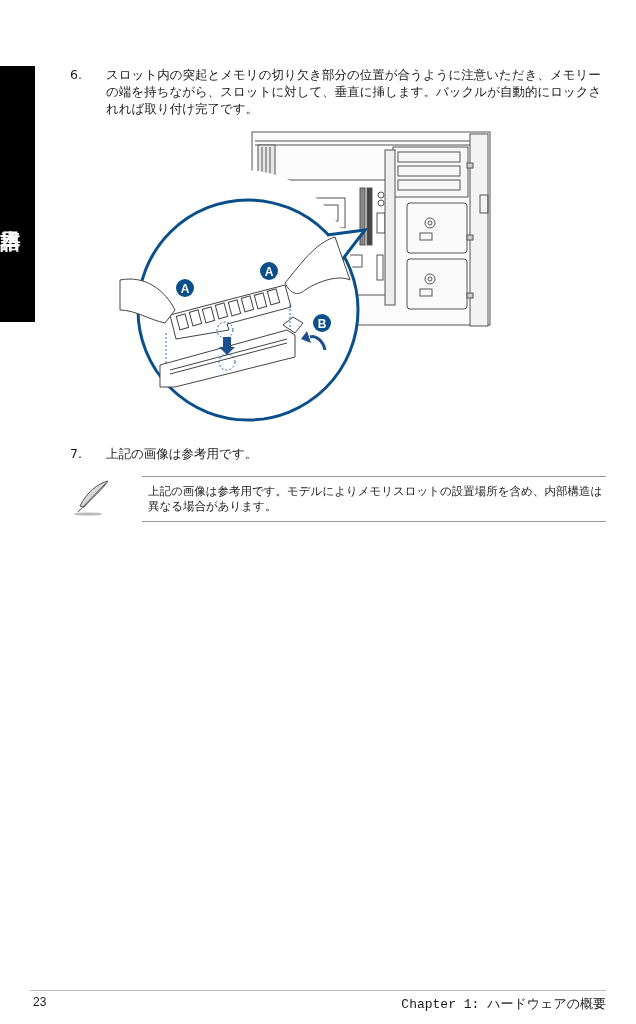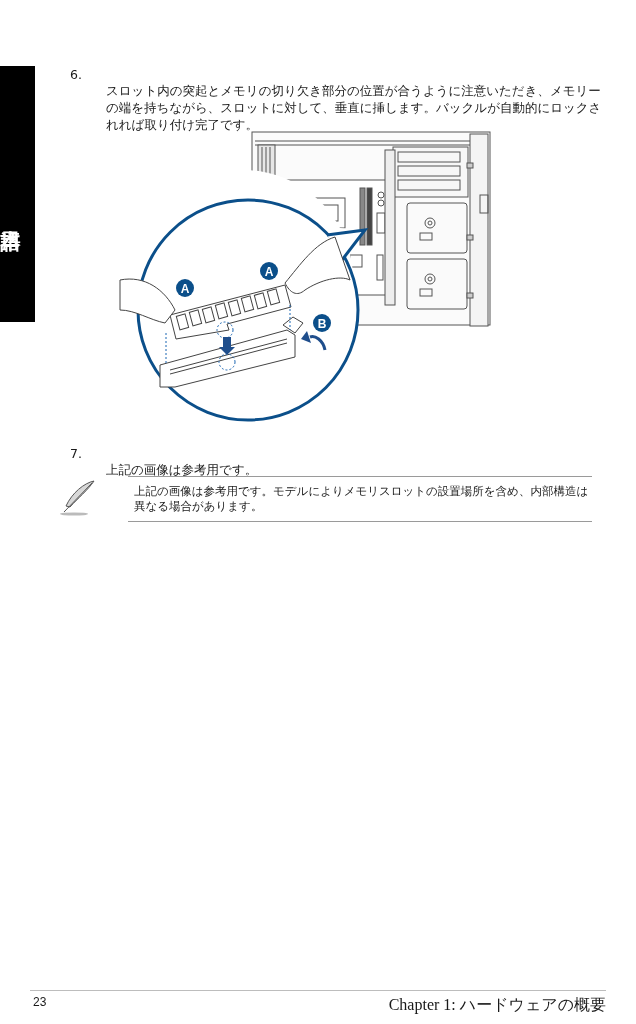--- a/index.html
+++ b/index.html
@@ -15,50 +15,50 @@
   .side-tab-label {
     position: absolute; left: -2px; top: 150px; width: 24px;
     color: #ffffff; font-weight: bold; font-size: 20px; line-height: 22px;
     writing-mode: vertical-rl; text-orientation: upright;
     letter-spacing: -1px;
   }
   .step {
     position: absolute; left: 70px; font-size: 12.5px; line-height: 17px;
   }
   .step-num { position: absolute; left: 0; top: 0; width: 30px; }
-  .step-text { position: absolute; left: 36px; top: 16px; width: 500px; }
+  .step-text { position: absolute; left: 36px; top: 0; width: 500px; }
   #step6 { top: 66px; height: 52px; }
   #step7 { top: 445px; height: 20px; }
 
   .figure { position: absolute; left: 115px; top: 125px; width: 380px; height: 305px; }
 
   .note {
-    position: absolute; left: 56px; top: 476px; width: 536px; height: 38px;
+    position: absolute; left: 70px; top: 476px; width: 536px; height: 38px;
   }
   .note-icon { position: absolute; left: 0; top: 2px; width: 44px; height: 40px; }
   .note-rule-top, .note-rule-bottom {
     position: absolute; left: 72px; right: 0; height: 1px; background: #9a9a9a;
   }
   .note-rule-top { top: 0; }
   .note-rule-bottom { top: 45px; }
   .note-text {
     position: absolute; left: 78px; top: 8px; width: 460px;
     font-size: 11.5px; line-height: 15px;
   }
 
   .footer-rule {
     position: absolute; left: 30px; right: 30px; top: 990px; height: 1px; background: #bdbdbd;
   }
   .page-number {
     position: absolute; left: 33px; top: 995px; font-size: 12px;
     font-family: "Liberation Sans Narrow", "Liberation Sans", sans-serif;
   }
   .chapter-title {
-    position: absolute; right: 30px; top: 995px; font-size: 16px;
-    font-family: Liberation Serif, serif;
+    position: absolute; right: 30px; top: 995px; font-size: 13px;
+    font-family: Liberation Mono, monospace;
   }
 </style>
 </head>
 <body>
 
 <div class="side-tab">
   <span class="side-tab-label">日本語</span>
 </div>
 
 <div class="step" id="step6">

